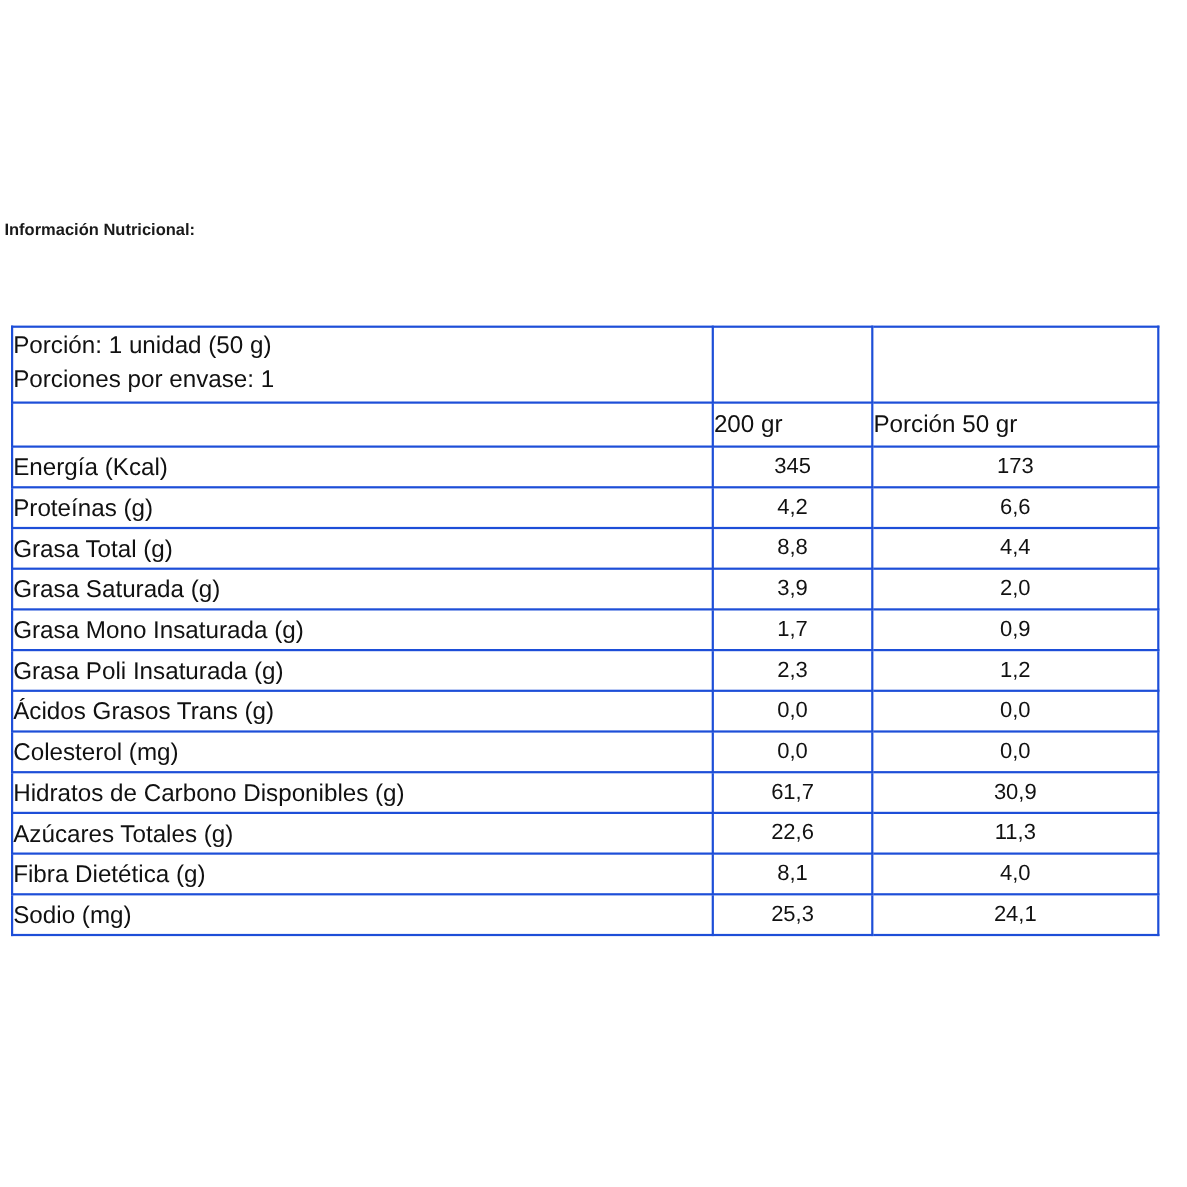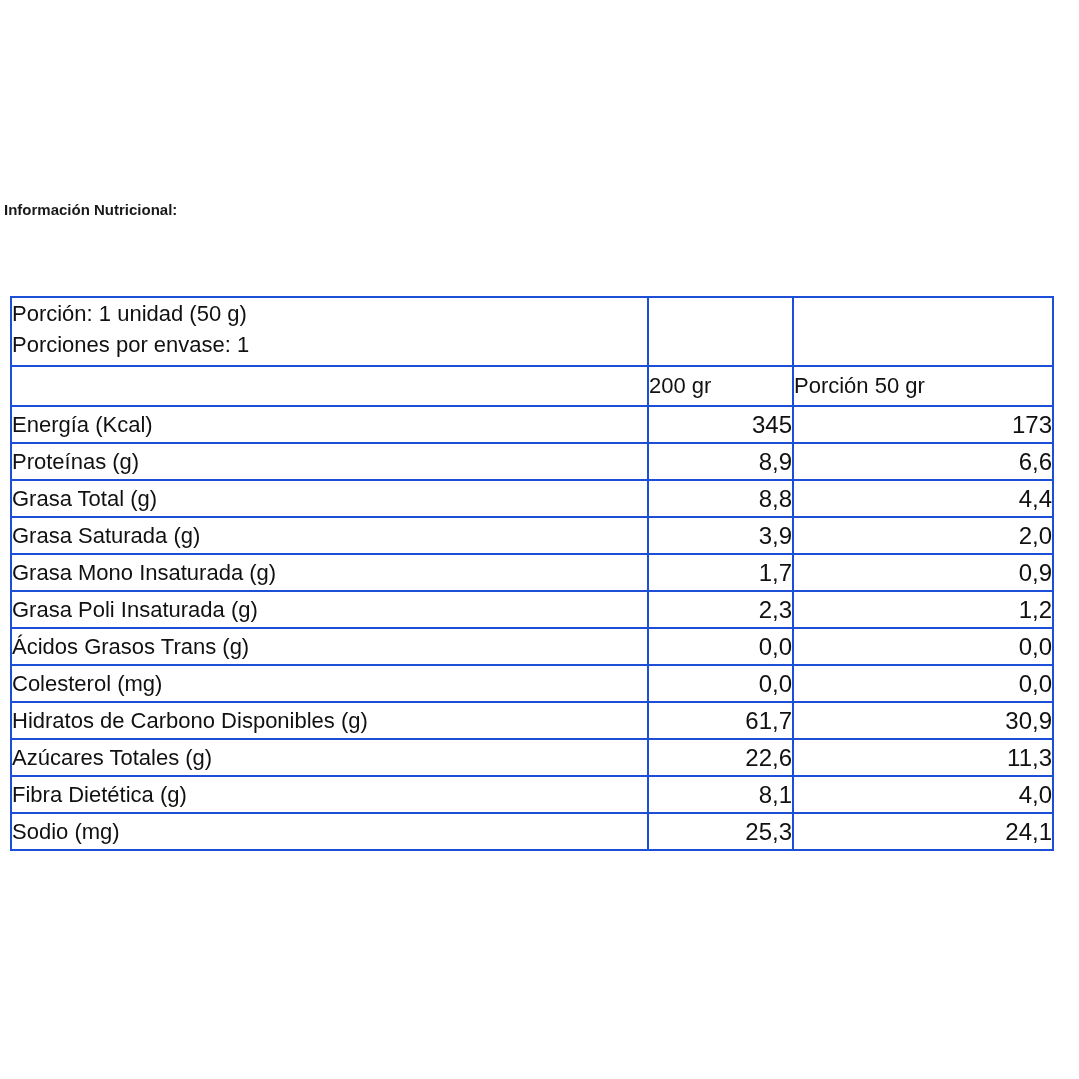--- a/index.html
+++ b/index.html
@@ -67,22 +67,22 @@
   }
   td.label-cell {
     vertical-align: middle;
     padding: 0 8px 2px 10px;
     font-size: 22px;
     color: #111111;
     white-space: nowrap;
   }
   td.value-cell {
     vertical-align: middle;
-    text-align: right;
-    font-size: 24px;
+    text-align: center;
+    font-size: 20px;
     padding-top: 6px;
     color: #111111;
   }
 </style>
 </head>
 <body>
 
 <div class="page">
 
   <h1 class="doc-title">Información Nutricional:</h1>
@@ -109,21 +109,21 @@
         <td class="col-header-cell">Porción 50 gr</td>
       </tr>
 
       <tr class="data-row">
         <td class="label-cell">Energía (Kcal)</td>
         <td class="value-cell">345</td>
         <td class="value-cell">173</td>
       </tr>
       <tr class="data-row">
         <td class="label-cell">Proteínas (g)</td>
-        <td class="value-cell">8,9</td>
+        <td class="value-cell">4,2</td>
         <td class="value-cell">6,6</td>
       </tr>
       <tr class="data-row">
         <td class="label-cell">Grasa Total (g)</td>
         <td class="value-cell">8,8</td>
         <td class="value-cell">4,4</td>
       </tr>
       <tr class="data-row">
         <td class="label-cell">Grasa Saturada (g)</td>
         <td class="value-cell">3,9</td>

